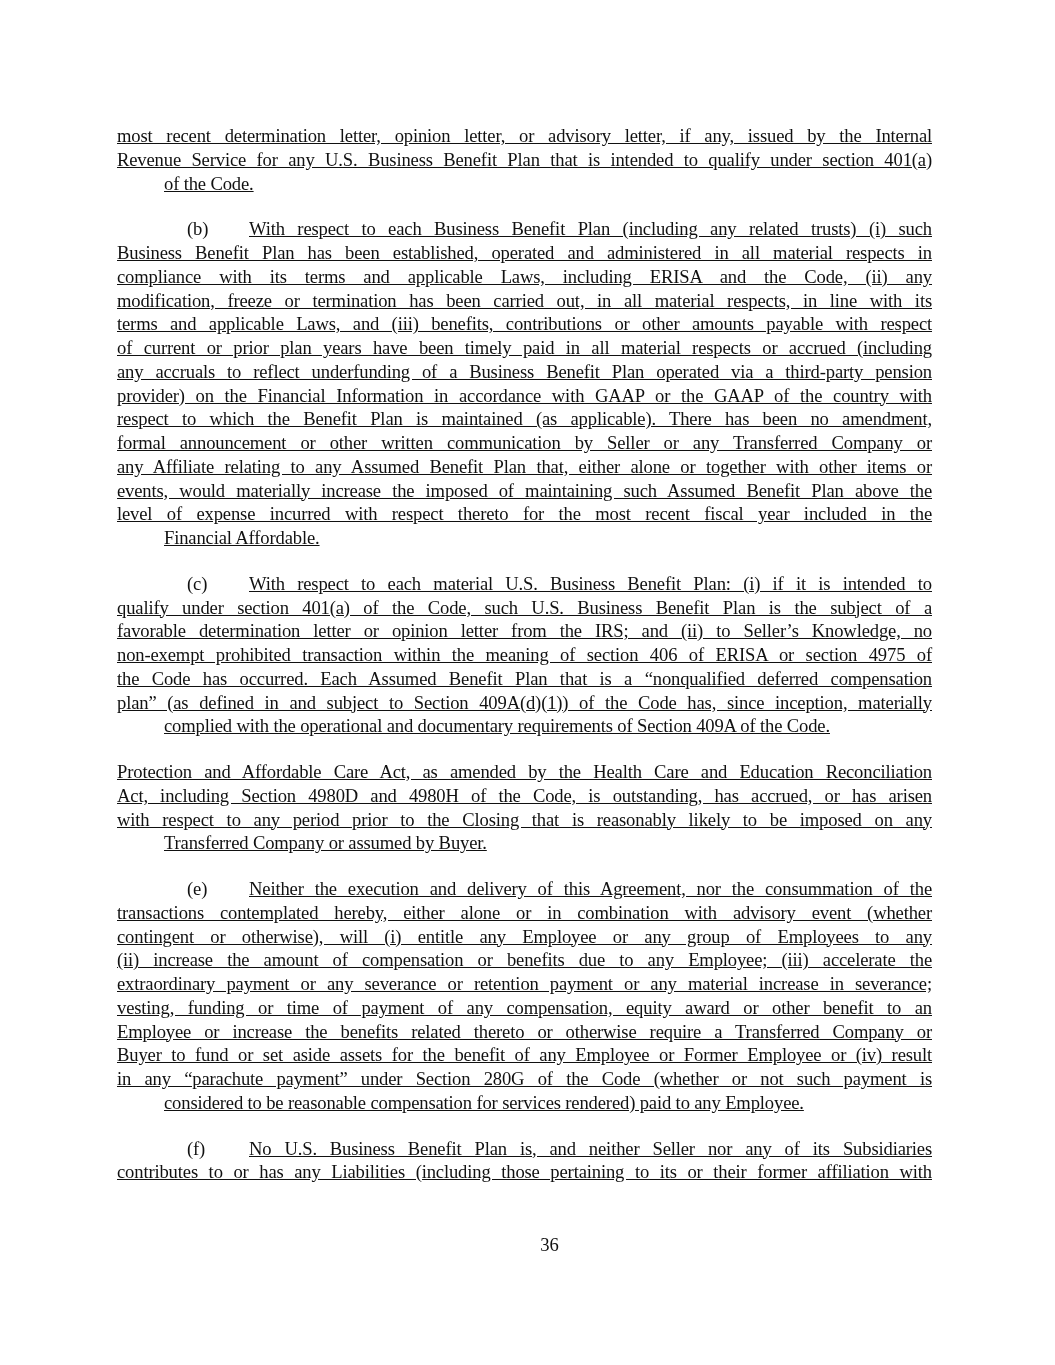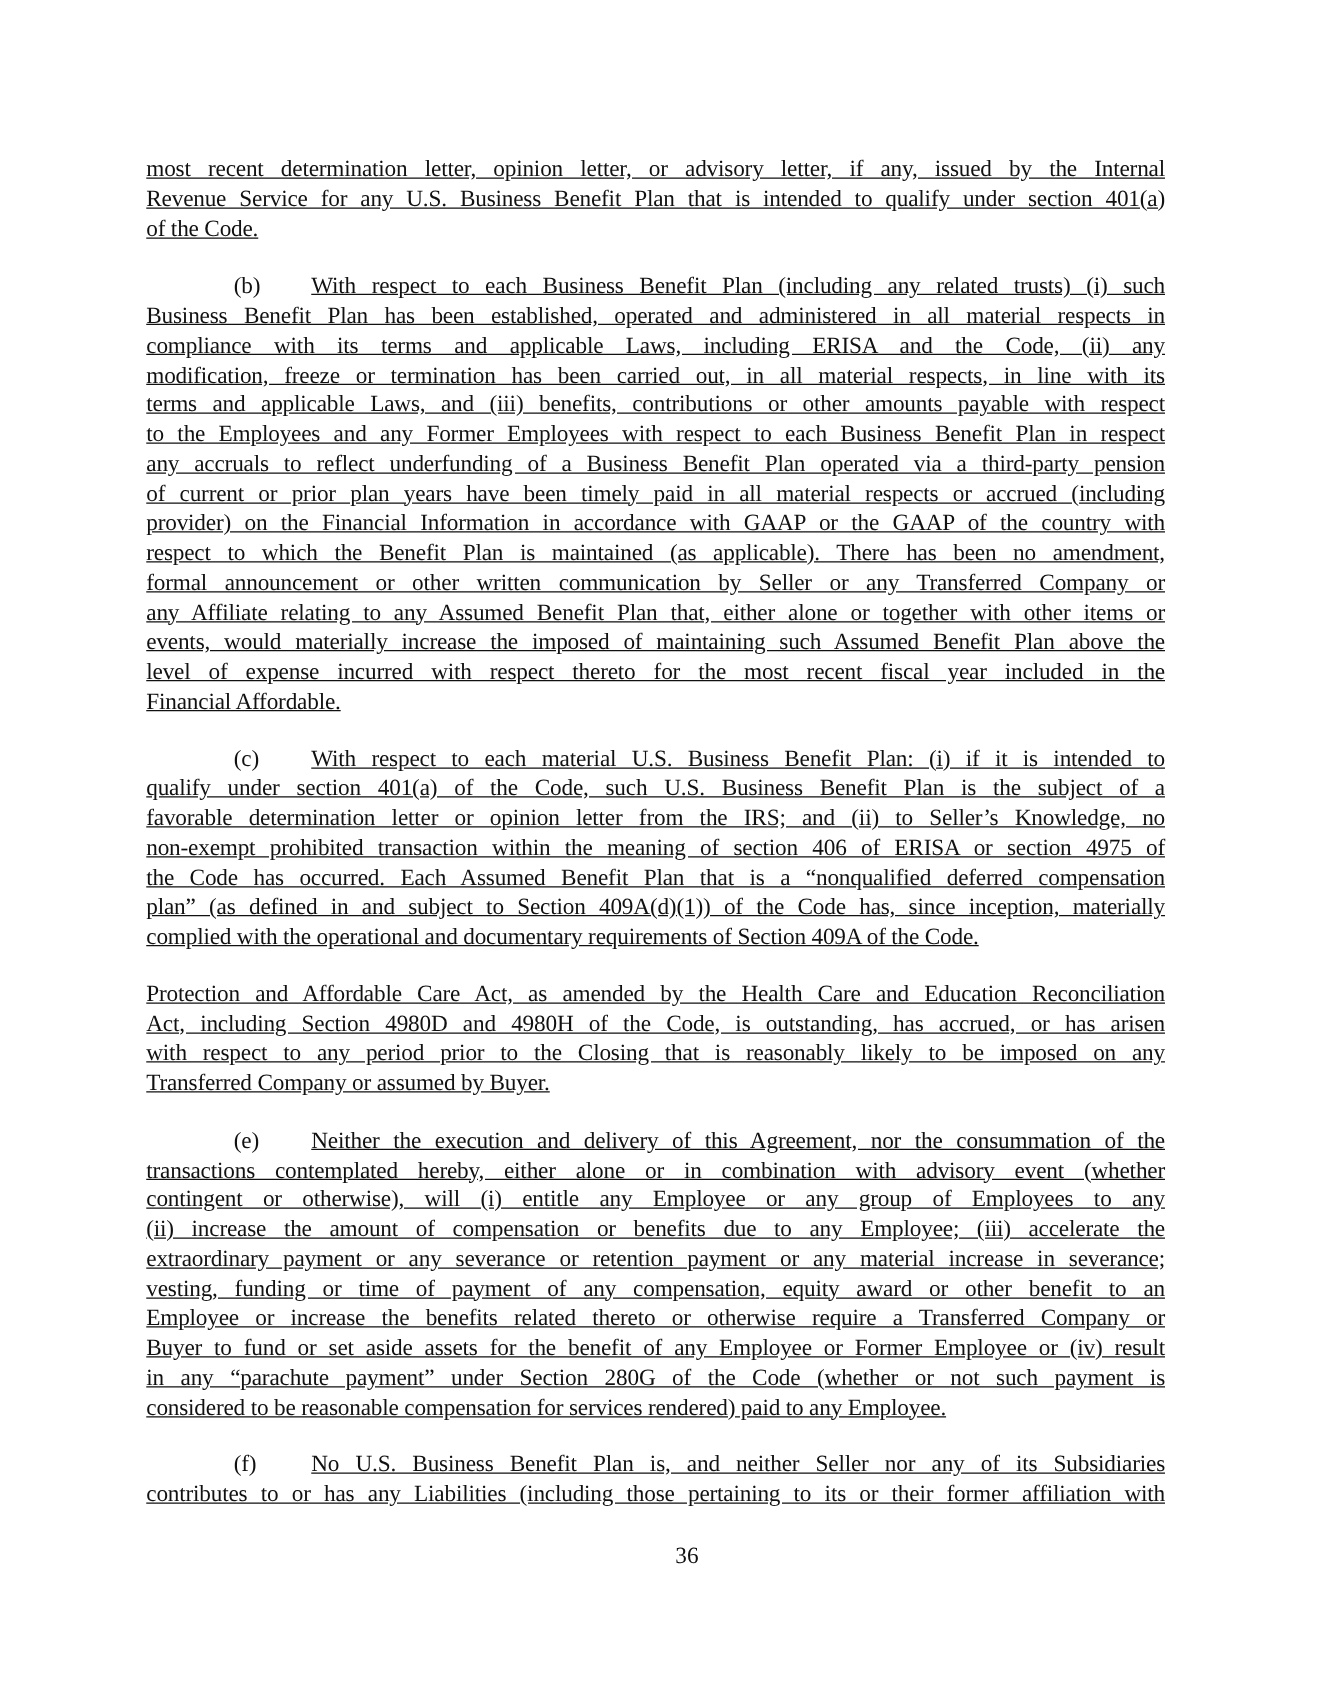--- a/index.html
+++ b/index.html
@@ -31,20 +31,21 @@
     }
     .para .line {
       display: block;
       text-align: justify;
       text-align-last: justify;
       white-space: nowrap;
       overflow: visible;
     }
     .para .line.last {
       text-align-last: left;
+      margin-left: 47px;
     }
     .label {
       display: inline-block;
       width: 62px;
       margin-left: 70px;
     }
     .page-number {
       position: absolute;
       left: 0;
       width: 1055px;
@@ -65,23 +66,22 @@
     <span class="line">Revenue Service for any U.S. Business Benefit Plan that is intended to qualify under section 401(a)</span>
     <span class="line last">of the Code.</span>
   </p>
 
   <p class="para">
     <span class="line"><span class="label">(b)</span><span>With respect to each Business Benefit Plan (including any related trusts) (i) such</span></span>
     <span class="line">Business Benefit Plan has been established, operated and administered in all material respects in</span>
     <span class="line">compliance with its terms and applicable Laws, including ERISA and the Code, (ii) any</span>
     <span class="line">modification, freeze or termination has been carried out, in all material respects, in line with its</span>
     <span class="line">terms and applicable Laws, and (iii) benefits, contributions or other amounts payable with respect</span>
-    <span class="line">to the Employees and any Former Employees with respect to each Business Benefit Plan in respect</span>
+    <span class="line">of current or prior plan years have been timely paid in all material respects or accrued (including</span>
     <span class="line">any accruals to reflect underfunding of a Business Benefit Plan operated via a third-party pension</span>
-    <span class="line">of current or prior plan years have been timely paid in all material respects or accrued (including</span>
     <span class="line">provider) on the Financial Information in accordance with GAAP or the GAAP of the country with</span>
     <span class="line">respect to which the Benefit Plan is maintained (as applicable). There has been no amendment,</span>
     <span class="line">formal announcement or other written communication by Seller or any Transferred Company or</span>
     <span class="line">any Affiliate relating to any Assumed Benefit Plan that, either alone or together with other items or</span>
     <span class="line">events, would materially increase the imposed of maintaining such Assumed Benefit Plan above the</span>
     <span class="line">level of expense incurred with respect thereto for the most recent fiscal year included in the</span>
     <span class="line last">Financial Affordable.</span>
   </p>
 
   <p class="para">

